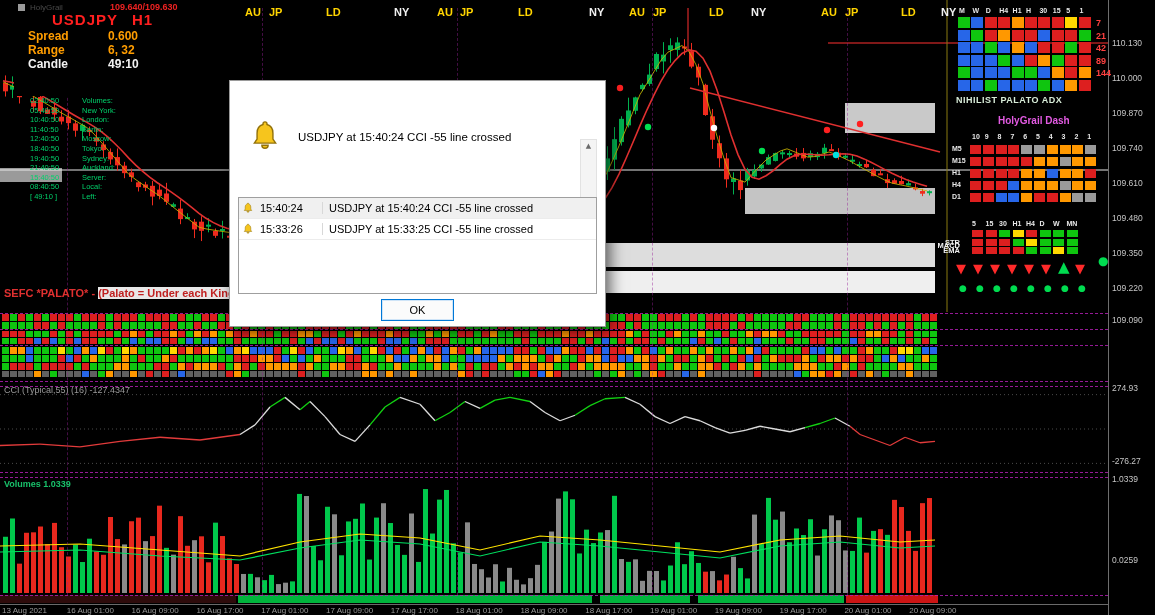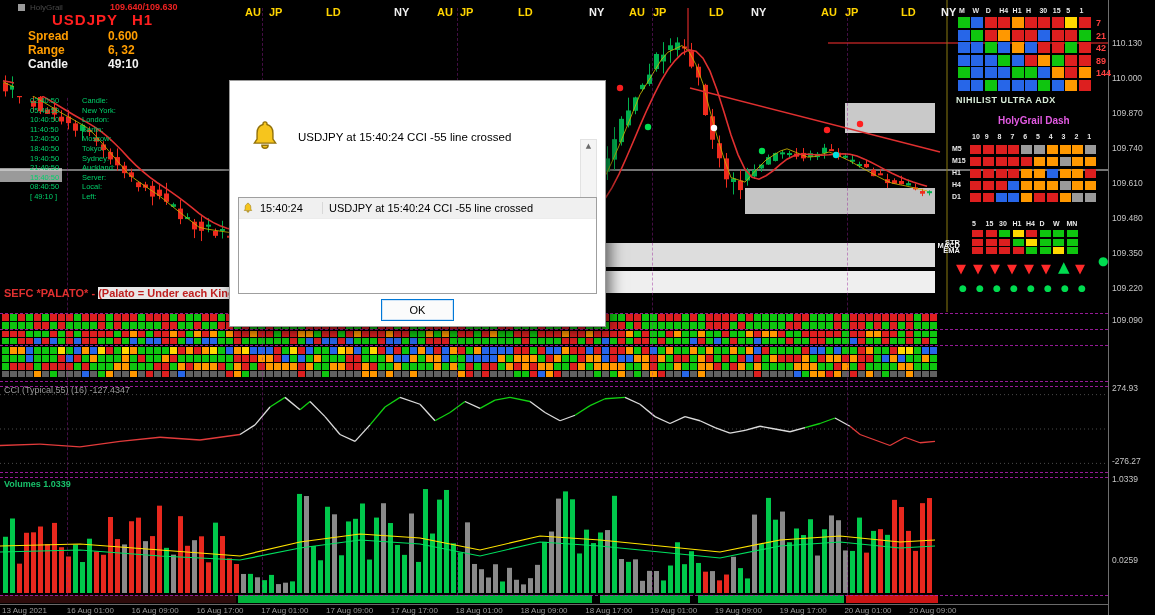--- a/index.html
+++ b/index.html
@@ -1550,21 +1550,21 @@
       <span class="lab">Range</span>
       <span class="val">6, 32</span>
     </div>
     <div class="qp-row r-candle">
       <span class="lab">Candle</span>
       <span class="val">49:10</span>
     </div>
   </div>
 
   <div id="clock-list">
-      <div class="clk" style="position: relative;"><span>02:40:50</span><span class="nm">Candle:</span></div>
+      <div class="clk" style="position: relative;"><span>02:40:50</span><span class="nm">Volumes:</span></div>
       <div class="clk" style="position: relative;"><span>05:40:50</span><span class="nm">New York:</span></div>
       <div class="clk" style="position: relative;"><span>10:40:50</span><span class="nm">London:</span></div>
       <div class="clk" style="position: relative;"><span>11:40:50</span><span class="nm">Berlin:</span></div>
       <div class="clk" style="position: relative;"><span>12:40:50</span><span class="nm">Moscow:</span></div>
       <div class="clk" style="position: relative;"><span>18:40:50</span><span class="nm">Tokyo:</span></div>
       <div class="clk" style="position: relative;"><span>19:40:50</span><span class="nm">Sydney:</span></div>
       <div class="clk" style="position: relative;"><span>21:40:50</span><span class="nm">Auckland:</span></div>
       <div class="clk" style="position: relative;"><span>15:40:50</span><span class="nm">Server:</span></div>
       <div class="clk" style="position: relative;"><span>08:40:50</span><span class="nm">Local:</span></div>
       <div class="clk" style="position: relative;"><span>[ 49:10 ]</span><span class="nm">Left:</span></div>
@@ -1604,21 +1604,21 @@
       <span style="position: absolute; top: 248px;">109.350</span>
       <span style="position: absolute; top: 283px;">109.220</span>
       <span style="position: absolute; top: 315px;">109.090</span>
       <span style="position: absolute; top: 383px;">274.93</span>
       <span style="position: absolute; top: 456px;">-276.27</span>
       <span style="position: absolute; top: 474px;">1.0339</span>
       <span style="position: absolute; top: 555px;">0.0259</span>
     </div>
 
   <div id="right-panel">
-    <div id="adx-title">NIHILIST ULTRA ADX</div>
+    <div id="adx-title">NIHILIST PALATO ADX</div>
     <div id="hg-title">HolyGrail Dash</div>
   <span class="hsp" style="left: 11px; top: 7px;">M</span>
       <span class="hsp" style="left: 24.4px; top: 7px;">W</span>
       <span class="hsp" style="left: 37.8px; top: 7px;">D</span>
       <span class="hsp" style="left: 51.2px; top: 7px;">H4</span>
       <span class="hsp" style="left: 64.6px; top: 7px;">H1</span>
       <span class="hsp" style="left: 78px; top: 7px;">H</span>
       <span class="hsp" style="left: 91.4px; top: 7px;">30</span>
       <span class="hsp" style="left: 104.8px; top: 7px;">15</span>
       <span class="hsp" style="left: 118.2px; top: 7px;">5</span>
@@ -1823,17 +1823,27 @@
         <div class="alert-row sel">
           <span class="row-bell">
             <svg width="12" height="12" viewBox="0 0 24 24">
               <path d="M12 2c.8 0 1.4.6 1.4 1.4v.5C16 4.6 17.6 7 17.6 10v4.2l1.9 2.8H4.5l1.9-2.8V10c0-3 1.6-5.4 4.2-6.1v-.5C10.6 2.6 11.2 2 12 2z" fill="#f6c51d" stroke="#93720a"></path>
               <path d="M9.8 18.5a2.2 2.2 0 0 0 4.4 0z" fill="#f6c51d" stroke="#93720a"></path>
             </svg>
           </span>
           <span class="row-time">15:40:24</span>
           <span class="row-text">USDJPY at 15:40:24 CCI -55 line crossed</span>
         </div>
+        <div class="alert-row">
+          <span class="row-bell">
+            <svg width="12" height="12" viewBox="0 0 24 24">
+              <path d="M12 2c.8 0 1.4.6 1.4 1.4v.5C16 4.6 17.6 7 17.6 10v4.2l1.9 2.8H4.5l1.9-2.8V10c0-3 1.6-5.4 4.2-6.1v-.5C10.6 2.6 11.2 2 12 2z" fill="#f6c51d" stroke="#93720a"></path>
+              <path d="M9.8 18.5a2.2 2.2 0 0 0 4.4 0z" fill="#f6c51d" stroke="#93720a"></path>
+            </svg>
+          </span>
+          <span class="row-time">15:33:26</span>
+          <span class="row-text">USDJPY at 15:33:25 CCI -55 line crossed</span>
+        </div>
       </div>
     <button id="ok-btn">OK</button>
   </div>
 
 </div>
 
 </body></html>

